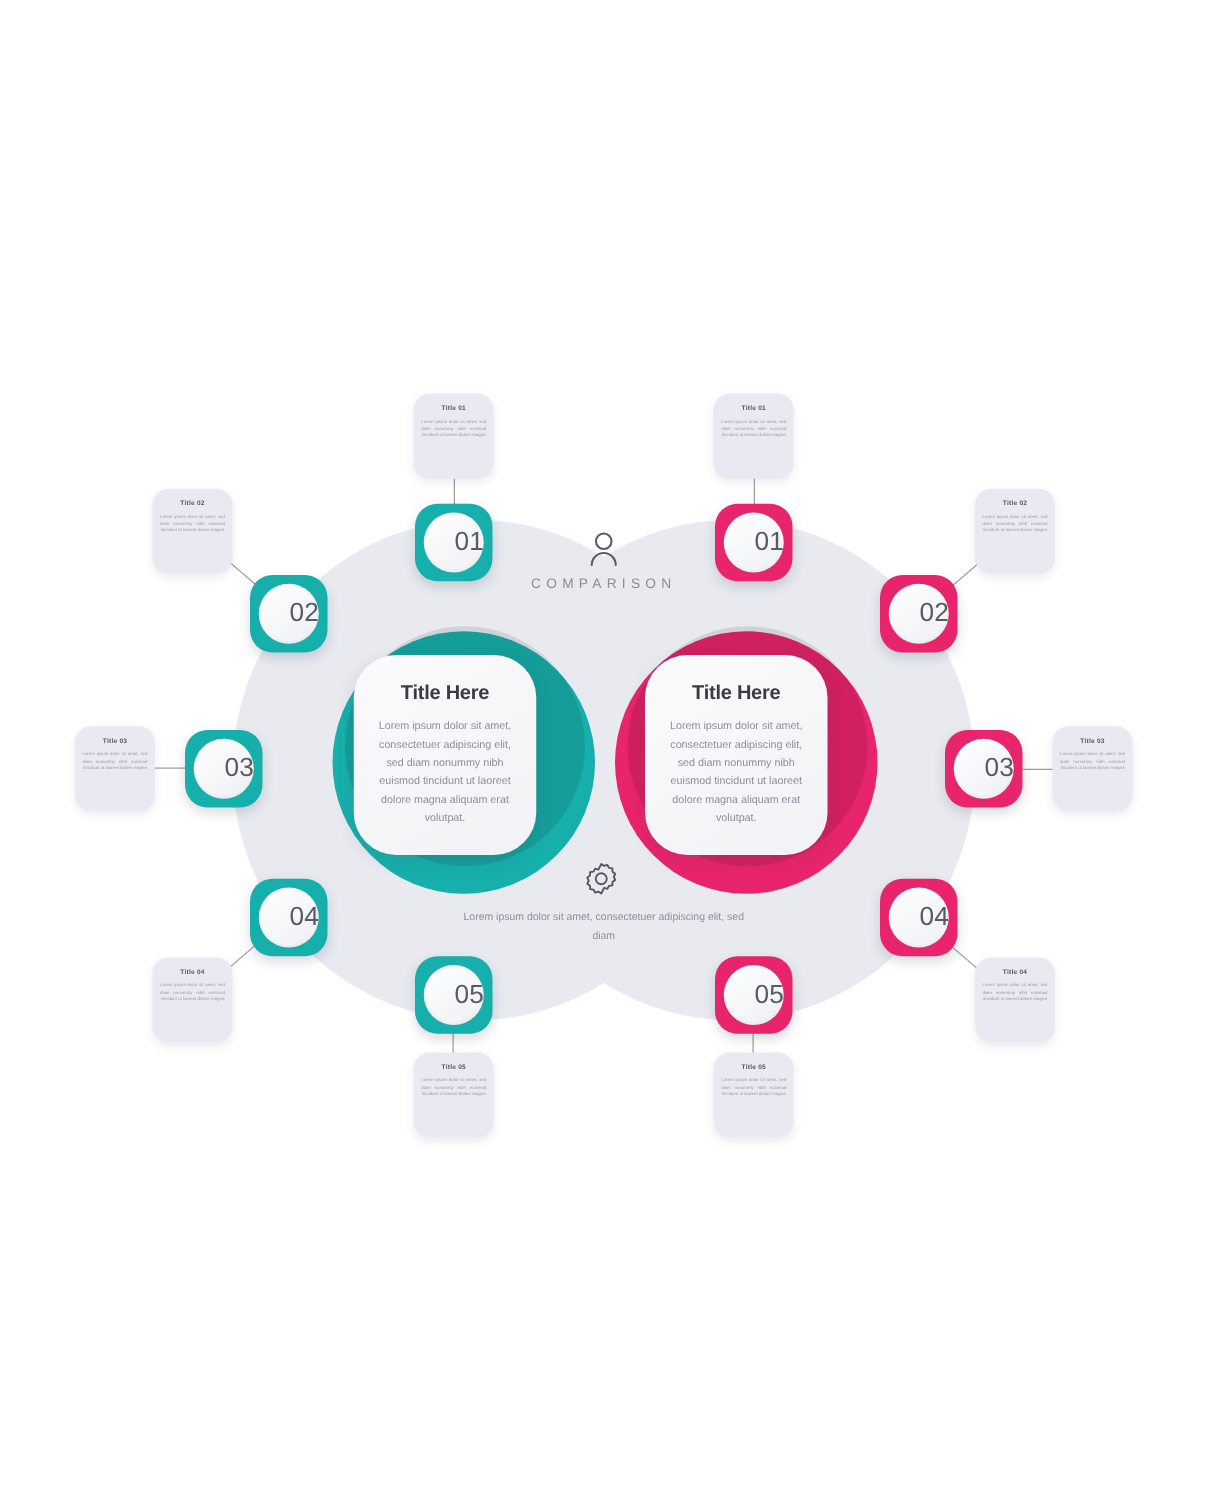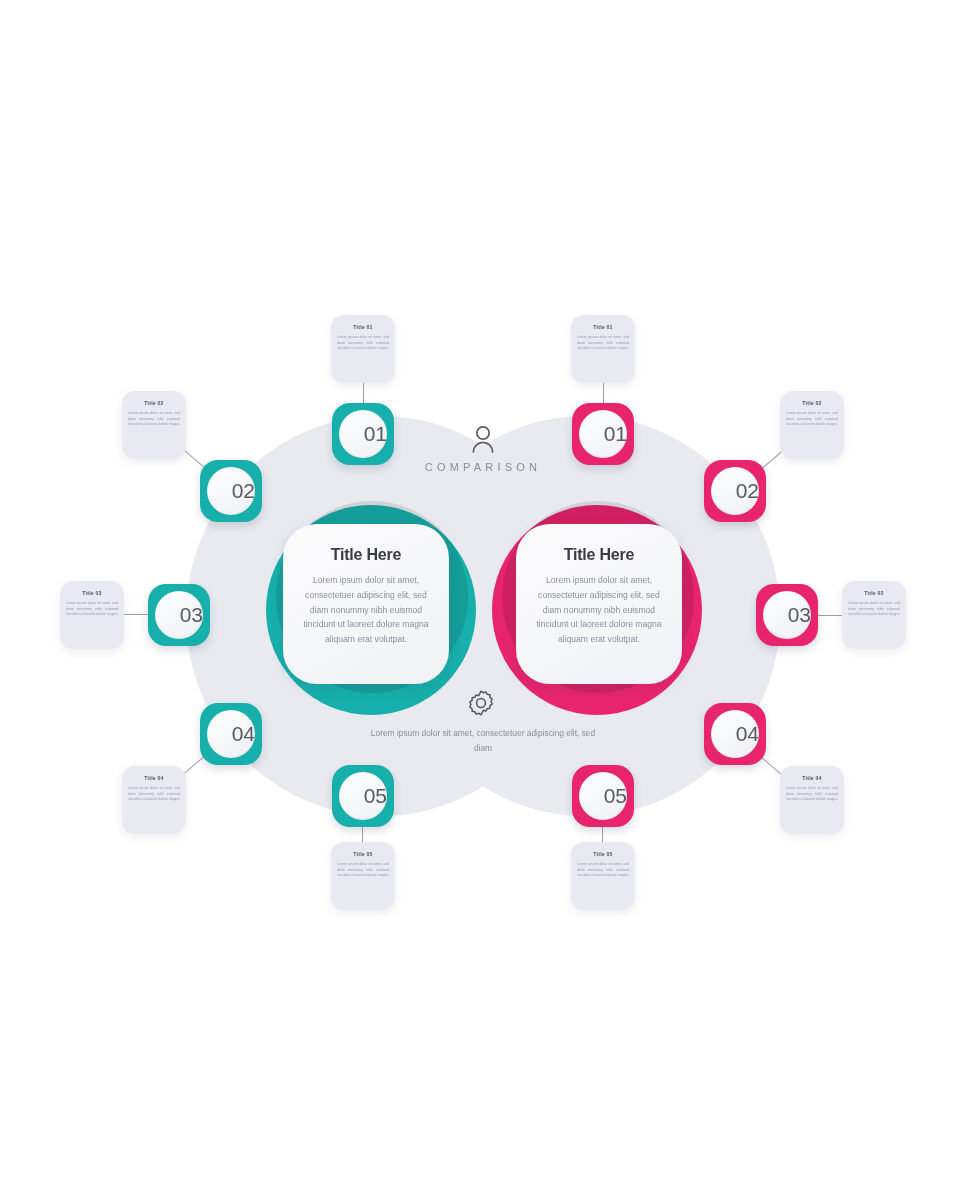--- a/index.html
+++ b/index.html
@@ -46,21 +46,21 @@
   .petal.pink{left:492px;top:505px;background:#e8246c;}
   .petal::after{
     content:"";position:absolute;
     left:10px;top:-4px;width:192px;height:192px;
     border-radius:50%;
     background:rgba(0,0,0,0.10);
     filter:blur(0px);
     z-index:-1;
   }
   .petal-card{
-    position:absolute;width:166px;height:160px;
+    position:absolute;width:146px;height:160px;
     border-radius:34px;
     background:linear-gradient(150deg,#fbfbfc 0%,#f1f2f5 100%);
     box-shadow:0 4px 14px rgba(60,60,90,0.13);
     z-index:33;
     display:flex;flex-direction:column;align-items:center;
     padding:22px 14px 0 14px;
     box-sizing:border-box;
   }
   .petal-card.teal-card{left:283px;top:524px;}
   .petal-card.pink-card{left:516px;top:524px;}

